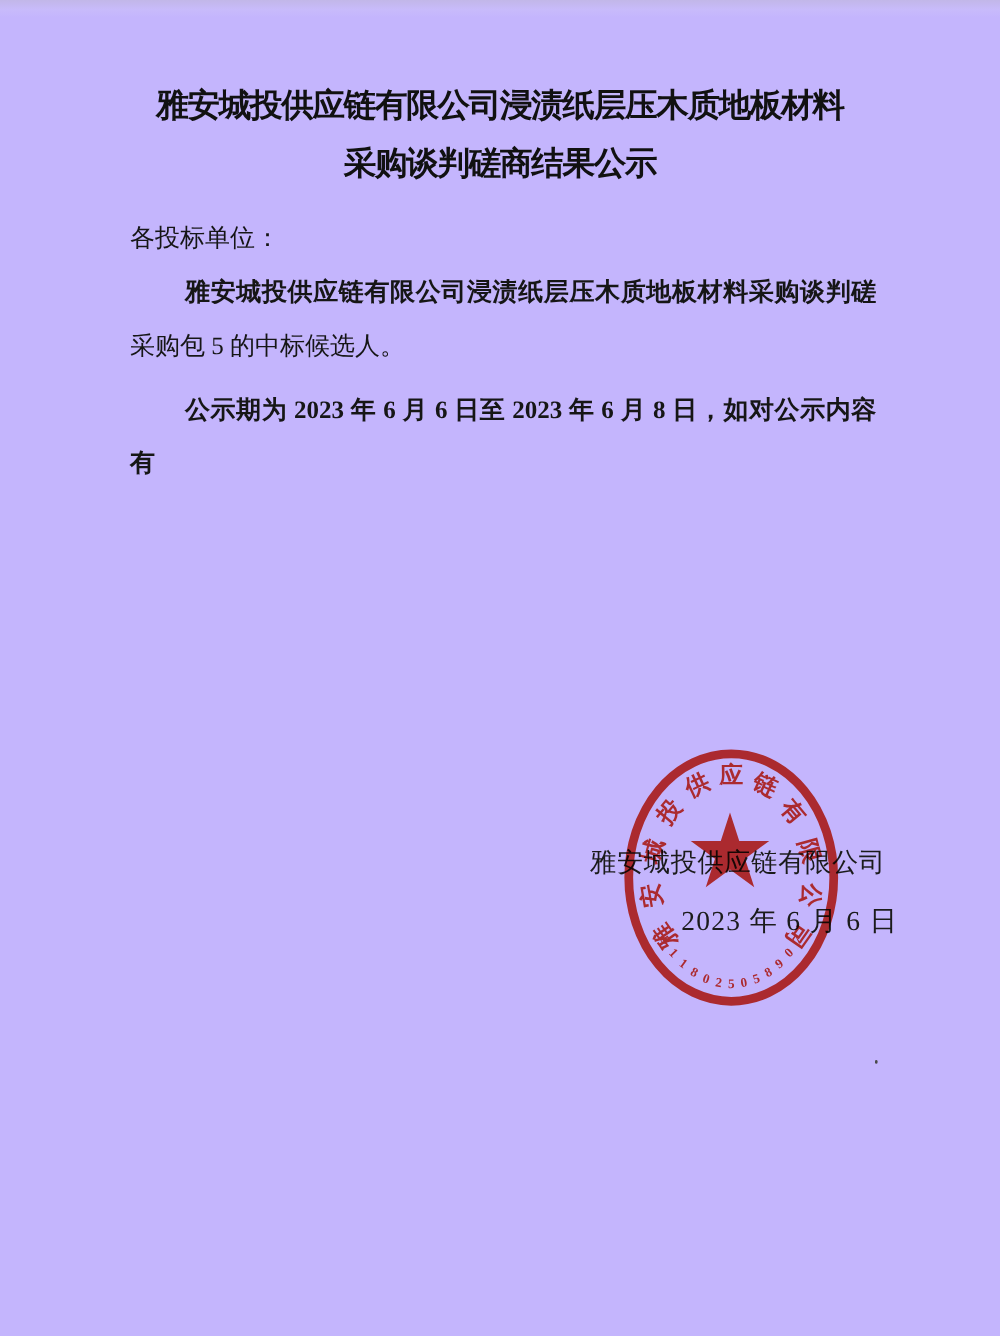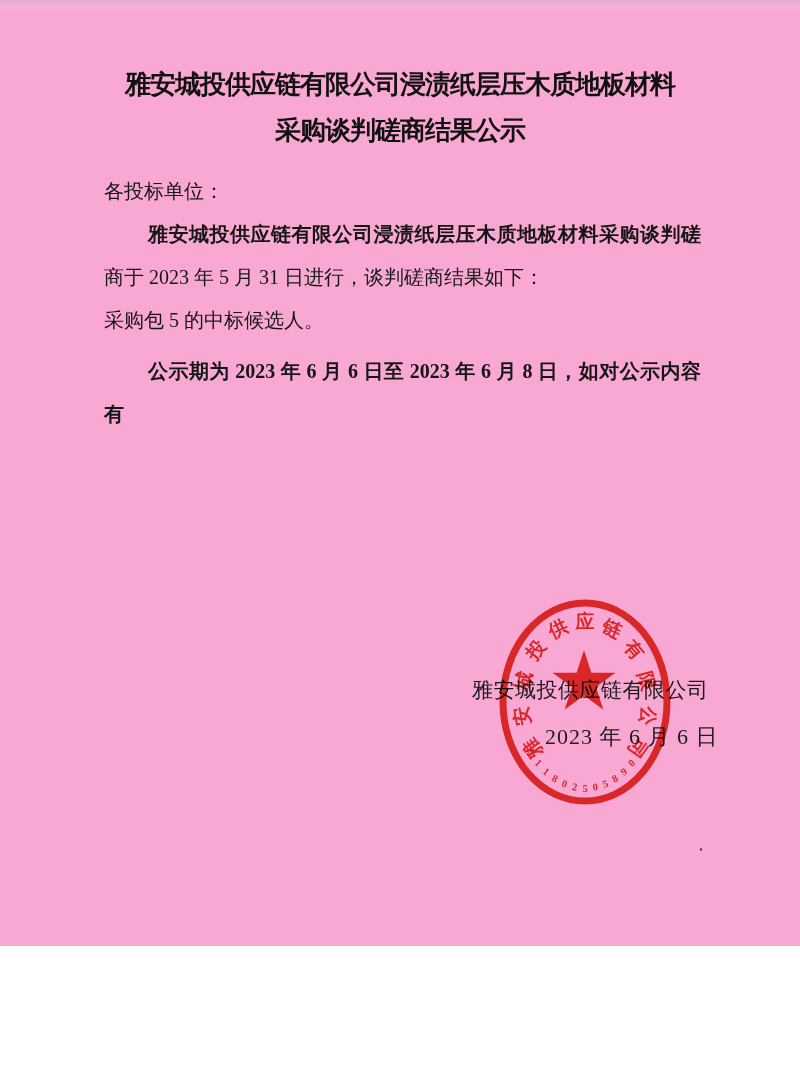--- a/index.html
+++ b/index.html
@@ -1,20 +1,20 @@
 <!DOCTYPE html>
 <html><head>
 <meta charset="utf-8">
 <style>
   html, body { margin: 0; padding: 0; background: #ffffff; }
   .page {
     position: relative;
     width: 800px;
-    height: 946px;
-    background: #f9a8d4;
+    height: 1069px;
+    background: #c4b5fd;
     overflow: hidden;
     font-family: "Liberation Serif", "DejaVu Serif", serif;
     color: #141414;
   }
   .scan-noise-top {
     position: absolute; left: 0; top: 0; width: 800px; height: 14px;
     background: linear-gradient(180deg, rgba(190,186,198,0.38), rgba(230,228,235,0.12) 55%, rgba(255,255,255,0));
   }
   .doc-title {
     position: absolute; left: 0; top: 62px; width: 800px;
@@ -70,21 +70,20 @@
   <div class="scan-noise-top"></div>
 
   <div class="doc-title">
     <div>雅安城投供应链有限公司浸渍纸层压木质地板材料</div>
     <div>采购谈判磋商结果公示</div>
   </div>
 
   <div class="body-text">
     <div class="bline">各投标单位：</div>
     <div class="bline justify indent">雅安城投供应链有限公司浸渍纸层压木质地板材料采购谈判磋</div>
-    <div class="bline">商于 2023 年 5 月 31 日进行，谈判磋商结果如下：</div>
     <div class="bline">采购包 5 的中标候选人。</div>
     <div class="bline justify indent gap-before">公示期为 2023 年 6 月 6 日至 2023 年 6 月 8 日，如对公示内容有</div>
   </div>
 
   <div class="sig-company">雅安城投供应链有限公司</div>
   <div class="sig-date">2023 年 6 月 6 日</div>
 
   <svg class="seal" viewBox="0 0 190 216">
     <g fill="#dd2a1d" stroke="none">
       <ellipse cx="95" cy="108" rx="82" ry="99" fill="none" stroke="#dd2a1d" stroke-width="7"></ellipse>

